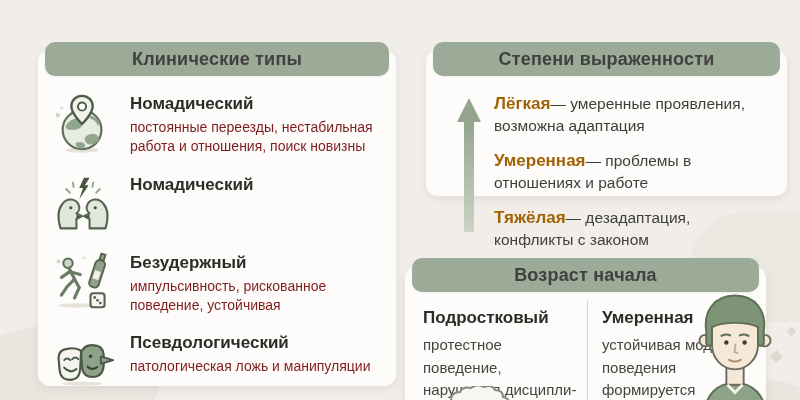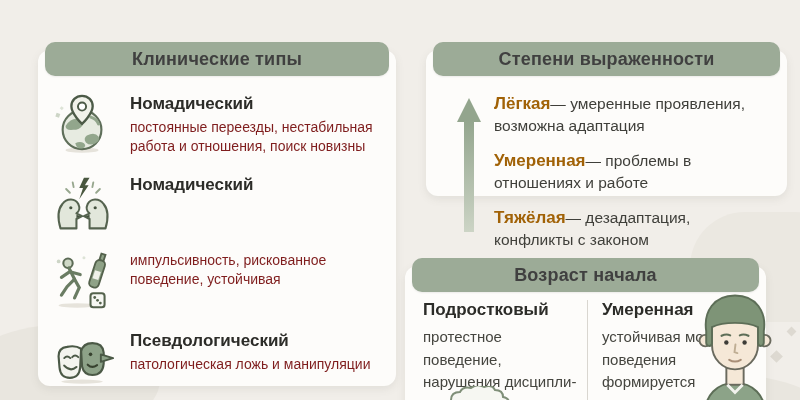--- a/index.html
+++ b/index.html
@@ -44,21 +44,21 @@
   .sev-items{display:flex;flex-direction:column;gap:12px;}
   .sev-name{font-size:17px;font-weight:bold;color:#a16207;margin-right:0;}
   .sev-desc{font-size:15.5px;color:#3f3f3a;white-space:pre-line;}
   .sev-row{line-height:1.36;}
 
   
   .age-body{display:flex;padding:8px 14px 0 18px;}
   .age-col{width:158px;}
   .age-col-right{margin-left:14px;width:140px;}
   .age-divider{width:1px;background:#d9d6d0;margin-left:6px;align-self:stretch;min-height:108px;}
-  .age-name{font-size:17px;font-weight:bold;color:#2c2c28;margin:0 0 6px;}
+  .age-name{font-size:17px;font-weight:bold;color:#2c2c28;margin:8px 0 6px;}
   .age-desc{font-size:15px;line-height:1.5;color:#45453f;white-space:pre-line;}
   .person{position:absolute;left:282px;top:34px;z-index:3;}
   .cloud-doodle{position:absolute;left:40px;top:128px;z-index:3;}
 </style>
 </head>
 <body>
 
 <div class="page">
 
   <div class="blob blob-bl"></div>
@@ -132,20 +132,21 @@
               <rect x="41.5" y="8" width="10.5" height="30" rx="4.5" fill="#8fa287" stroke="#54624c" stroke-width="2"></rect>
               <rect x="43.5" y="20" width="6.5" height="9" fill="#eff1e9"></rect>
             </g>
             <rect x="40" y="44" width="15" height="15" rx="3" fill="#f6f7f2" stroke="#54624c" stroke-width="2.2"></rect>
             <circle cx="44.5" cy="48.5" r="1.5" fill="#54624c"></circle>
             <circle cx="47.5" cy="51.5" r="1.5" fill="#54624c"></circle>
             <circle cx="50.5" cy="54.5" r="1.5" fill="#54624c"></circle>
           </svg>
         </div>
         <div>
+          <div class="item-name">Безудержный</div>
           <div class="item-desc">импульсивность, рискованное
 поведение, устойчивая</div>
         </div>
       </div>
 
       <div class="clin-item">
         <div class="icon-box">
           <svg width="62" height="50" viewBox="0 0 66 52">
             <ellipse cx="32" cy="49" rx="22" ry="2.2" fill="#e6e3db"></ellipse>
             <path d="M7 22 Q7 13 16 12 Q25 10 31 14 L30 34 Q29 45 19 45 Q9 45 8 34 Z" fill="#f3f4ee" stroke="#4b5946" stroke-width="2.3" stroke-linejoin="round"></path>

